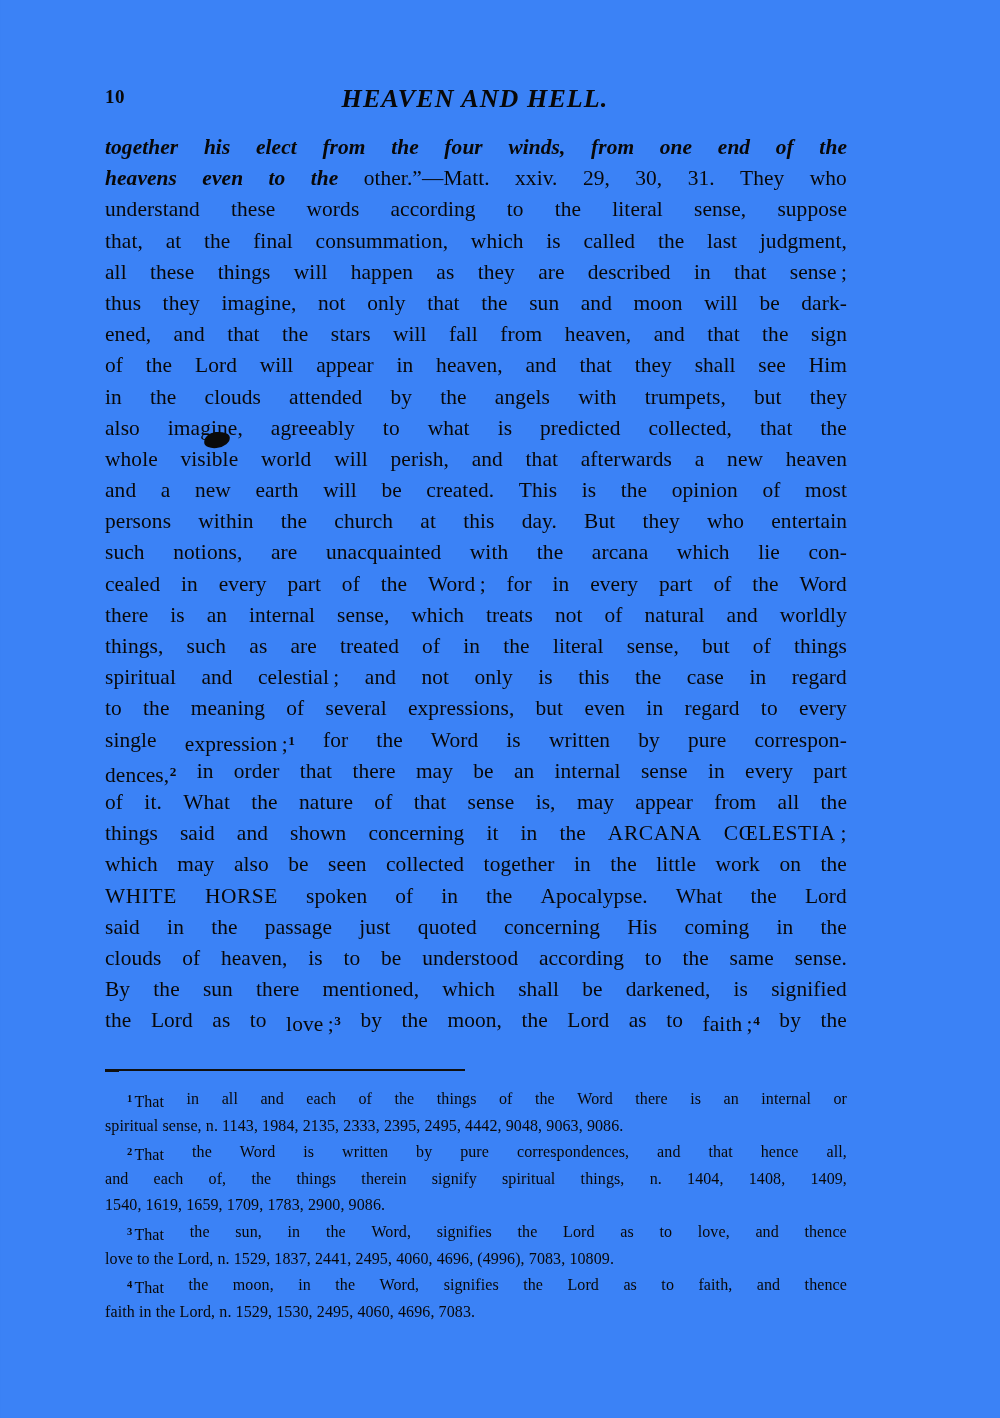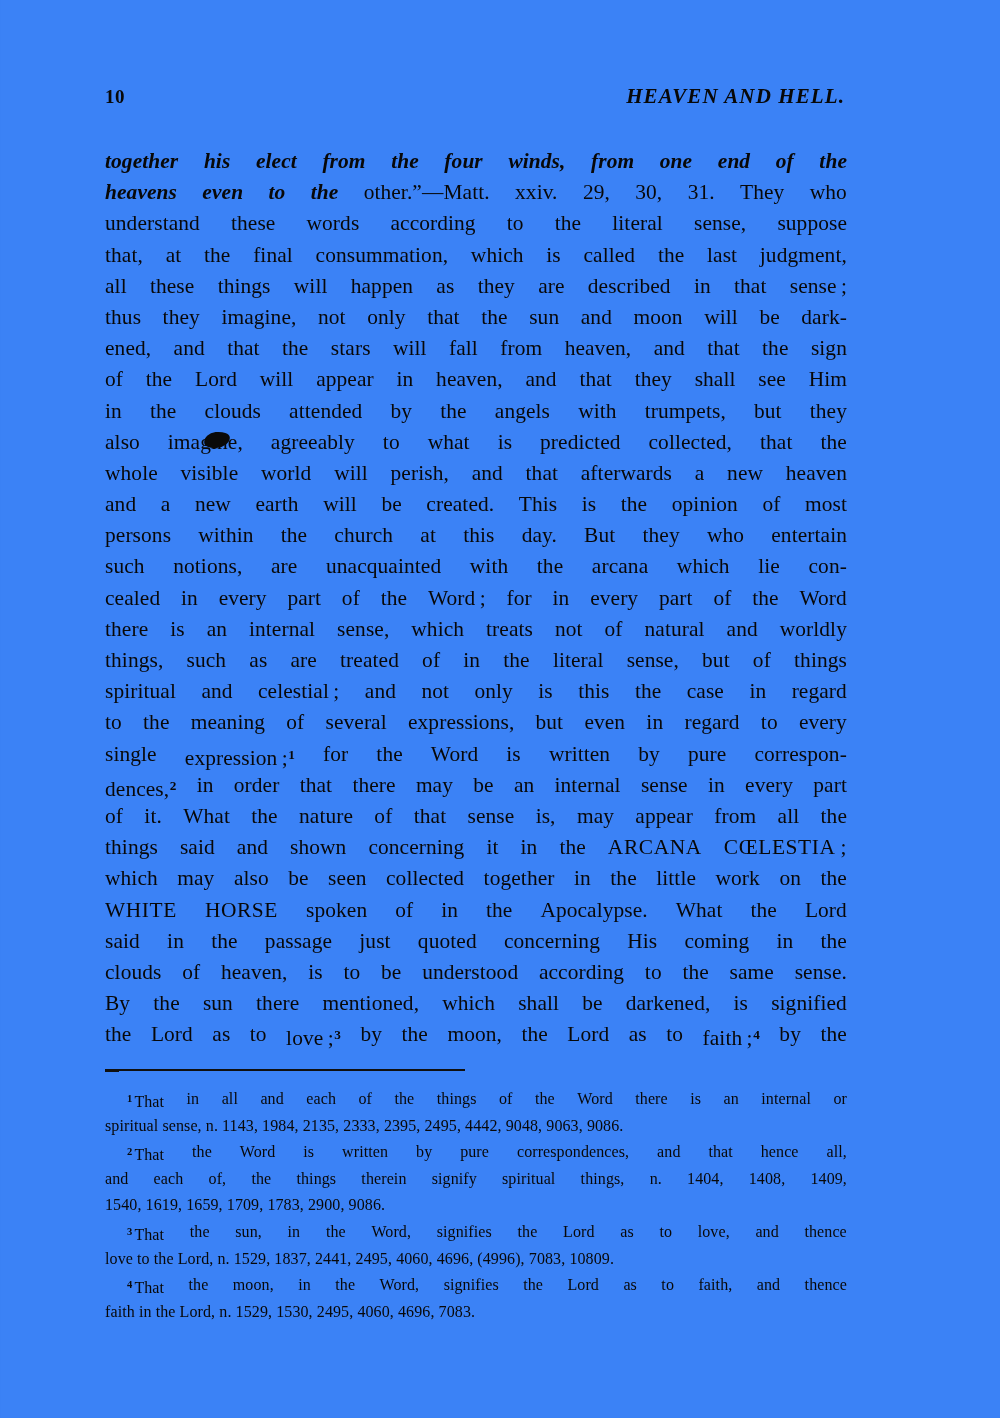--- a/index.html
+++ b/index.html
@@ -31,32 +31,32 @@
     top: 0;
     font-size: 19px;
     font-weight: 700;
     letter-spacing: 0.5px;
   }
   #head-title {
     position: absolute;
     left: 0;
     top: -2px;
     width: 740px;
-    text-align: right;
-    font-size: 21px;
+    text-align: center;
+    font-size: 26px;
     font-weight: 700;
     font-style: italic;
     letter-spacing: 1.1px;
   }
 
   
   #body-block {
     position: absolute;
     left: 105px;
-    top: 146px;
+    top: 132px;
     width: 742px;
   }
   .bline {
     display: block;
     height: 31.2px;
     line-height: 31.2px;
     font-size: 21.4px;
     white-space: nowrap;
     letter-spacing: 0.1px;
   }

